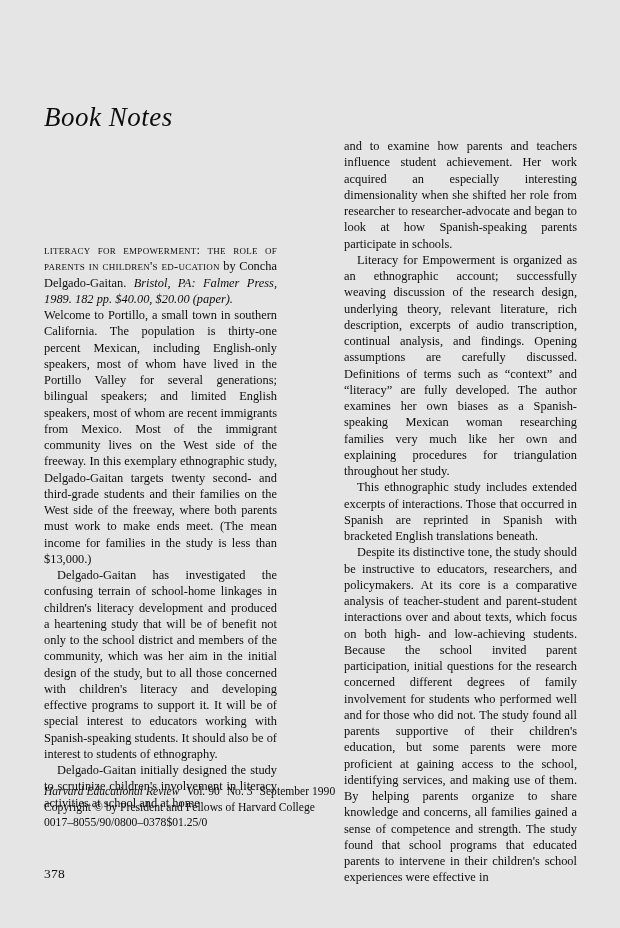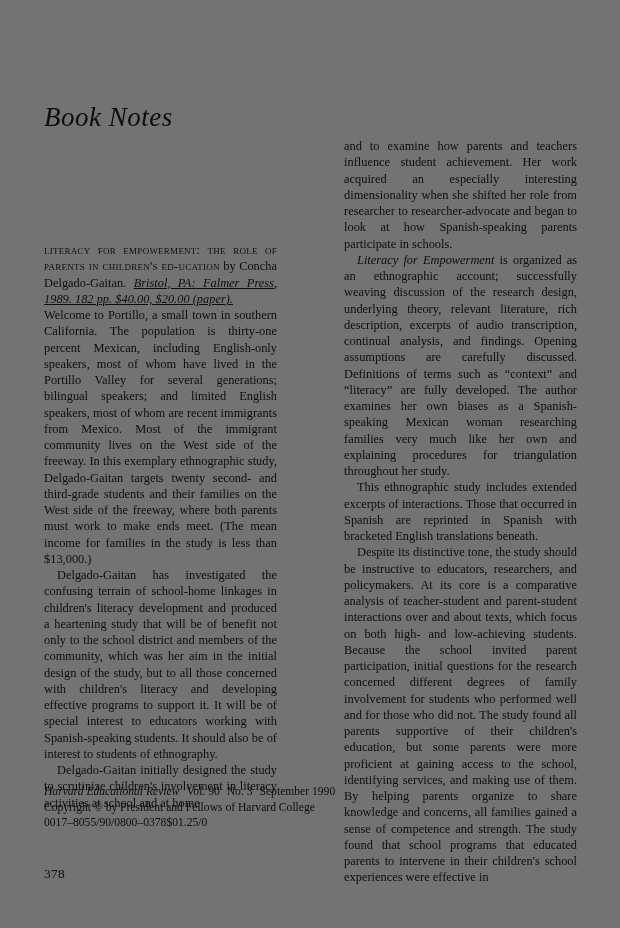--- a/index.html
+++ b/index.html
@@ -4,21 +4,21 @@
 <style>
   html, body {
     margin: 0;
     padding: 0;
     background: #ffffff;
   }
   .page {
     position: relative;
     width: 620px;
     height: 928px;
-    background: #737373;
+    background: #e5e5e5;
     font-family: "Liberation Serif", "DejaVu Serif", serif;
     color: #0d0d0d;
     overflow: hidden;
     box-sizing: border-box;
   }
 
   
   .section-title {
     position: absolute;
     left: 44px;
@@ -56,30 +56,30 @@
     margin: 0 0 0 0;
     text-align: justify;
   }
   .book-ref .smallcaps {
     font-variant: small-caps;
     text-transform: lowercase;
     letter-spacing: 0.25px;
     margin-top: 18px;
   }
   .book-ref .byline { font-variant: normal; }
-  .book-ref .imprint { font-style: italic; text-decoration: underline; }
+  .book-ref .imprint { font-style: italic; }
 
   p.body {
     margin: 0;
     text-indent: 13px;
     text-align: justify;
   }
   p.body.noindent { text-indent: 0; margin-top: 34px; }
   p.body.first-after-ref { text-indent: 0; }
-  .ital { font-style: italic; }
+  .ital { }
 
   
   .footer {
     position: absolute;
     left: 44px;
     top: 784px;
     width: 420px;
     font-size: 11.6px;
     line-height: 15.5px;
   }

